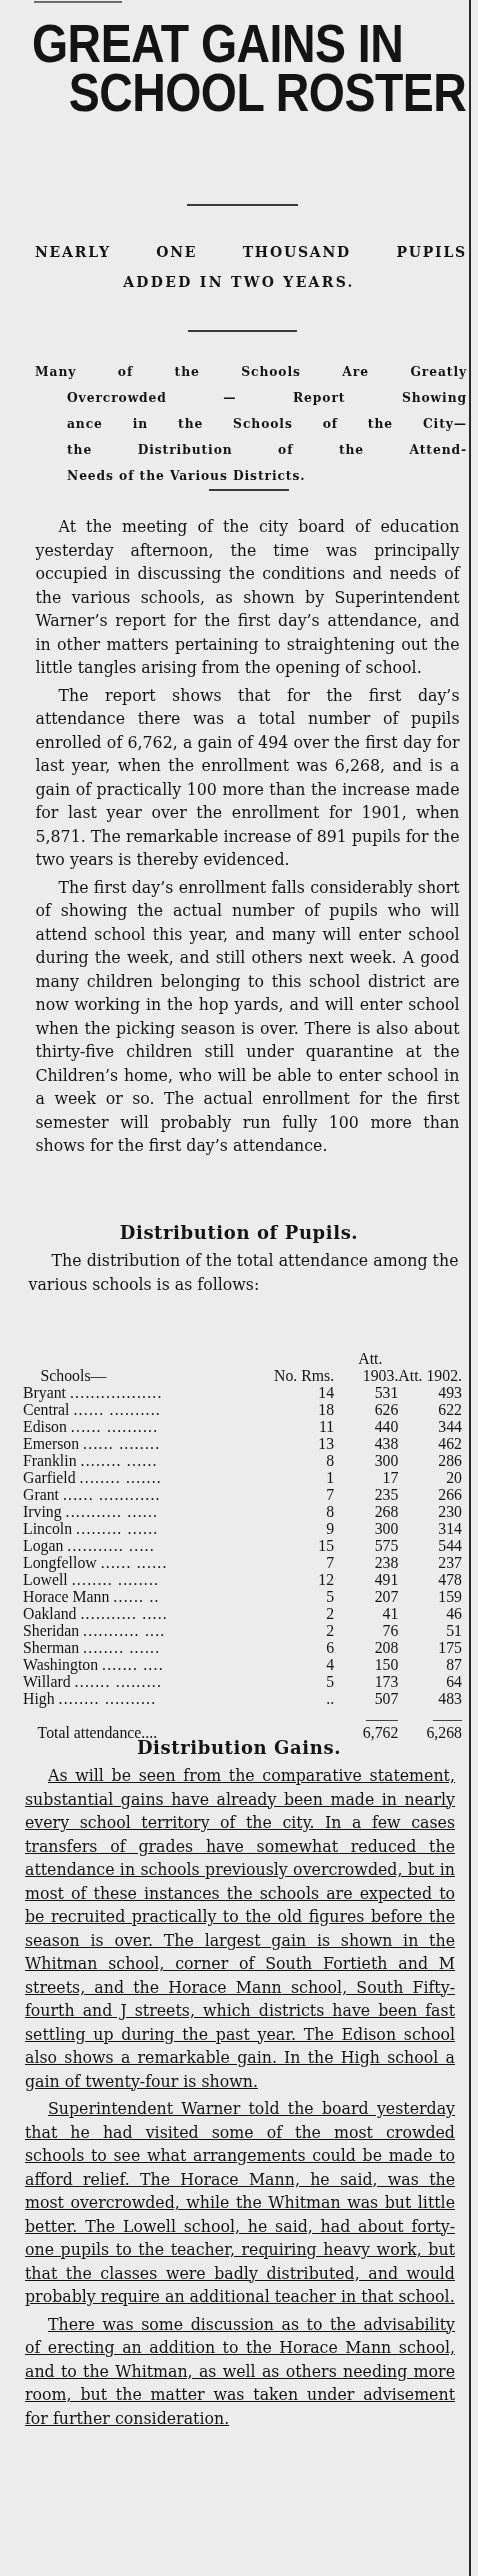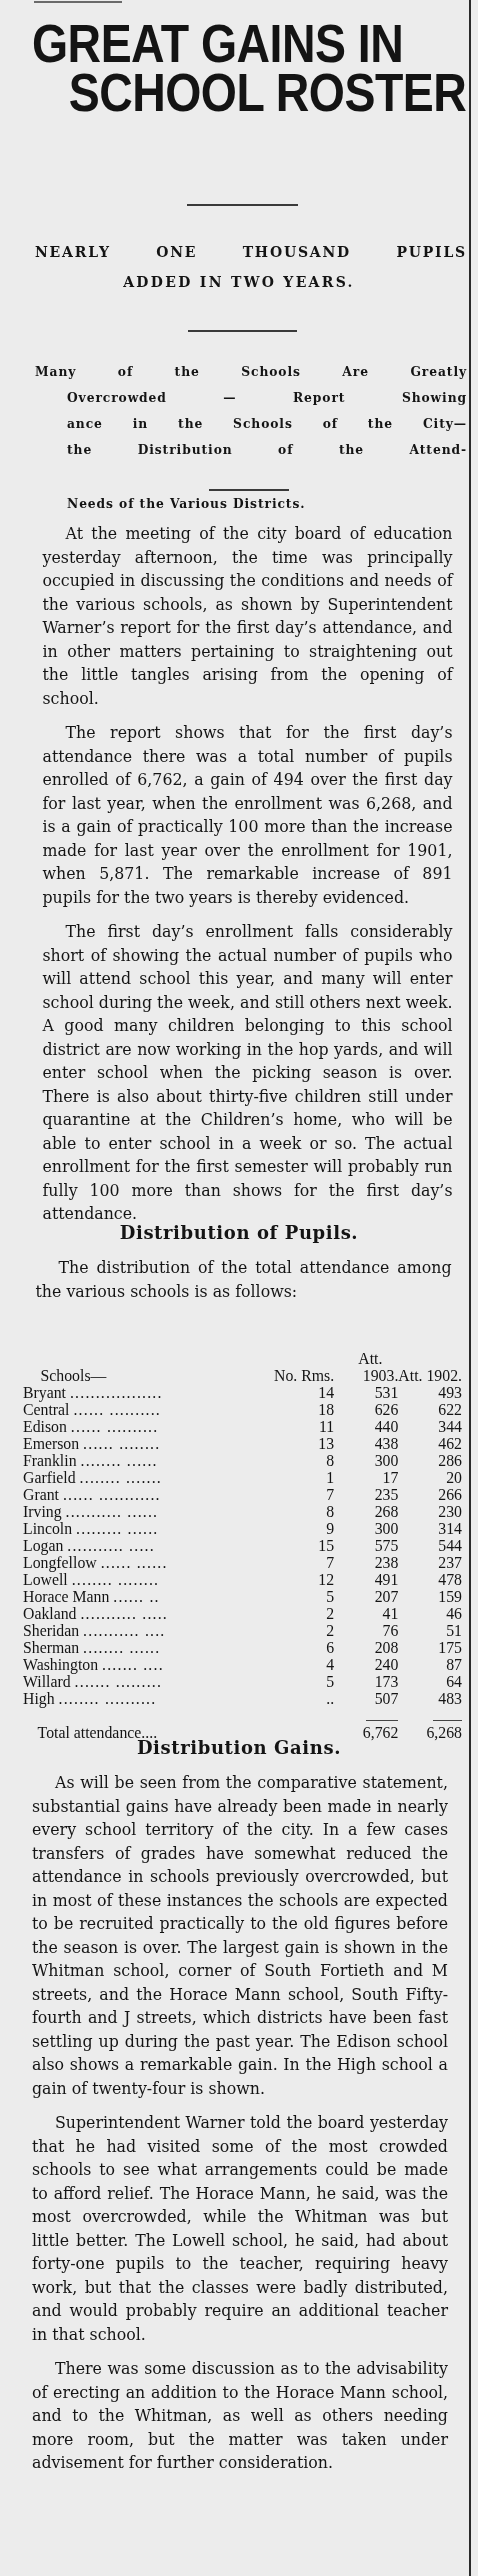--- a/index.html
+++ b/index.html
@@ -54,28 +54,28 @@
     font-size: 14px; letter-spacing: 2.3px; text-align: center;
     line-height: 1.2;
   }
   .deck2 {
     position: absolute; left: 35px; width: 432px; top: 228px;
     font-family: "DejaVu Serif", serif; font-weight: bold;
     font-size: 12.3px; line-height: 26px; letter-spacing: 0.9px;
   }
   .deck2 .line { display: block; text-align: justify; text-align-last: justify; white-space: nowrap; }
   .deck2 .line.indent { padding-left: 32px; }
-  .deck2 .line.last { text-align-last: left; margin-top: 28px; }
+  .deck2 .line.last { text-align-last: left; }
   .body-text {
     position: absolute; left: 23px; width: 439px;
     font-family: "DejaVu Serif", "Liberation Serif", serif;
     font-size: 15.8px; line-height: 23.5px;
     text-align: justify; hyphens: manual;
   }
-  .body-text p { margin: 11px; text-indent: 23px; }
+  .body-text p { margin: 4px; text-indent: 23px; }
   .subhead {
     position: absolute; left: 0; width: 478px; text-align: center;
     font-family: "DejaVu Serif", serif; font-weight: bold;
     font-size: 18px; letter-spacing: 0.6px;
   }
   table.roster {
     position: absolute; left: 23px; top: 1350px; width: 439px;
     border-collapse: collapse;
     font-family: "Liberation Serif", serif; font-size: 15.8px;
   }
@@ -236,21 +236,21 @@
         </tr>
         <tr>
           <td class="c-name"><span>Sherman</span> <span class="dots">........ ......</span></td>
           <td class="c-rms">6</td>
           <td class="c-a03">208</td>
           <td class="c-a02">175</td>
         </tr>
         <tr>
           <td class="c-name"><span>Washington</span> <span class="dots">....... ....</span></td>
           <td class="c-rms">4</td>
-          <td class="c-a03">240</td>
+          <td class="c-a03">150</td>
           <td class="c-a02">87</td>
         </tr>
         <tr>
           <td class="c-name"><span>Willard</span> <span class="dots">....... .........</span></td>
           <td class="c-rms">5</td>
           <td class="c-a03">173</td>
           <td class="c-a02">64</td>
         </tr>
         <tr>
           <td class="c-name"><span>High</span> <span class="dots">........ ..........</span></td>
@@ -269,20 +269,20 @@
       <tr class="total-row">
         <td class="c-name total-label" colspan="2">Total attendance....</td>
         <td class="c-a03">6,762</td>
         <td class="c-a02">6,268</td>
       </tr>
     </tfoot>
   </table>
 
   <div class="subhead" style="top:1737px;">Distribution Gains.</div>
 
-  <div class="body-text" style="top:1760px; left:21px; width:438px;">
+  <div class="body-text" style="top:1760px; left:21px; width:438px;text-decoration:underline;">
     <p>As will be seen from the comparative statement, substantial gains have al­ready been made in nearly every school territory of the city. In a few cases transfers of grades have somewhat re­duced the attendance in schools previous­ly overcrowded, but in most of these instances the schools are expected to be recruited practically to the old fig­ures before the season is over. The largest gain is shown in the Whitman school, corner of South Fortieth and M streets, and the Horace Mann school, South Fifty-fourth and J streets, which districts have been fast settling up during the past year. The Edison school also shows a remarkable gain. In the High school a gain of twenty-four is shown.</p>
     <p>Superintendent Warner told the board yesterday that he had visited some of the most crowded schools to see what arrangements could be made to afford relief. The Horace Mann, he said, was the most overcrowded, while the Whit­man was but little better. The Lowell school, he said, had about forty-one pupils to the teacher, requiring heavy work, but that the classes were badly distributed, and would probably require an additional teacher in that school.</p>
     <p>There was some discussion as to the advisability of erecting an addition to the Horace Mann school, and to the Whitman, as well as others needing more room, but the matter was taken under advisement for further consider­ation.</p>
   </div>
 
 </div>
 
 
 </body></html>

